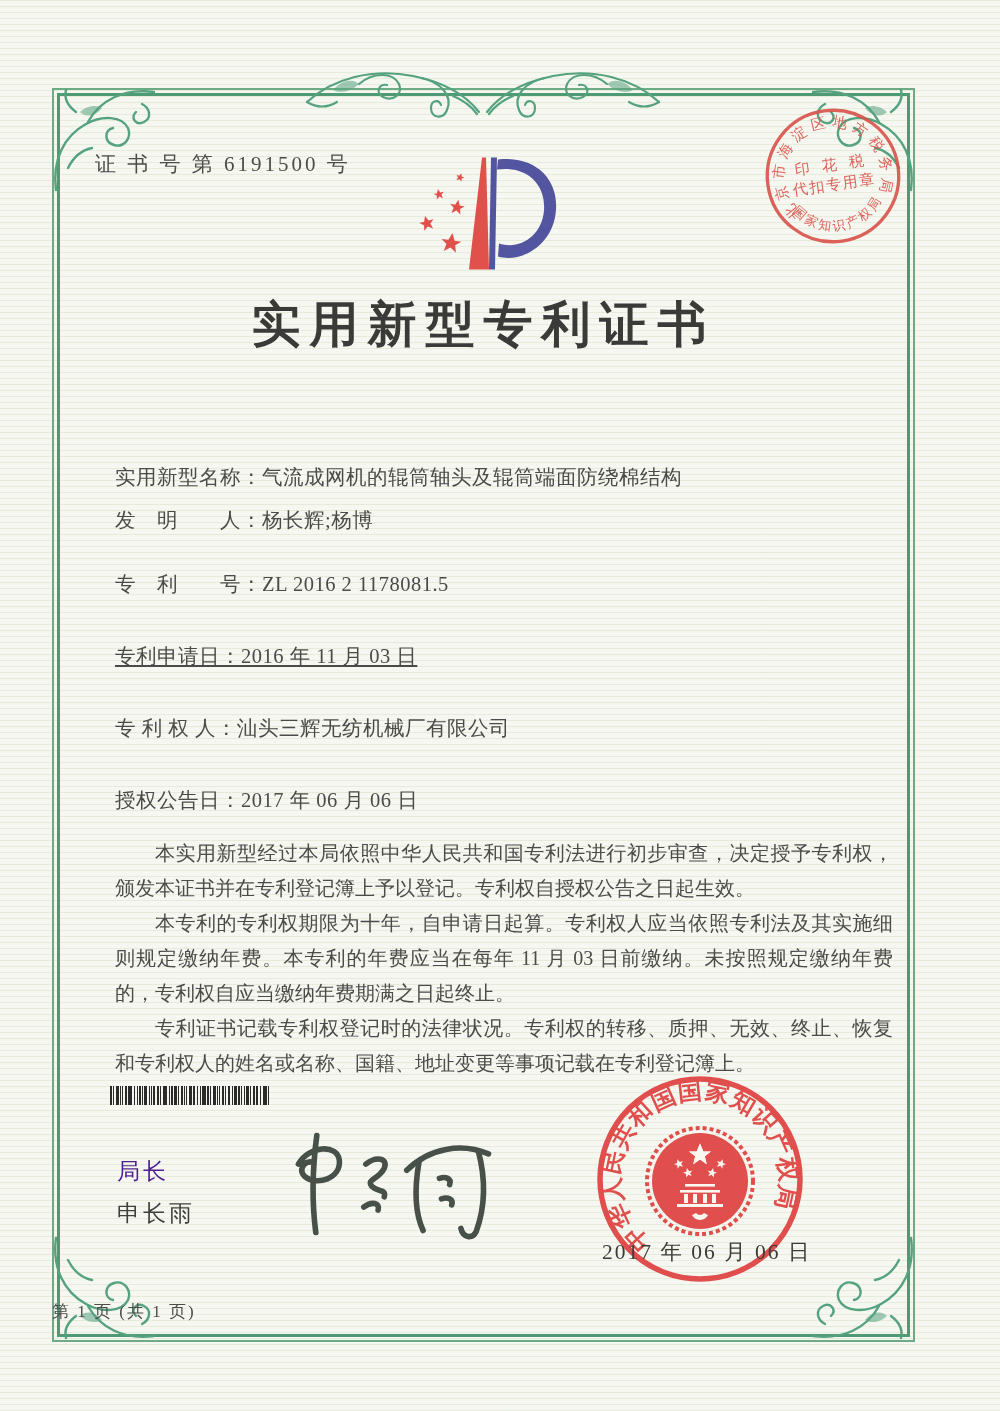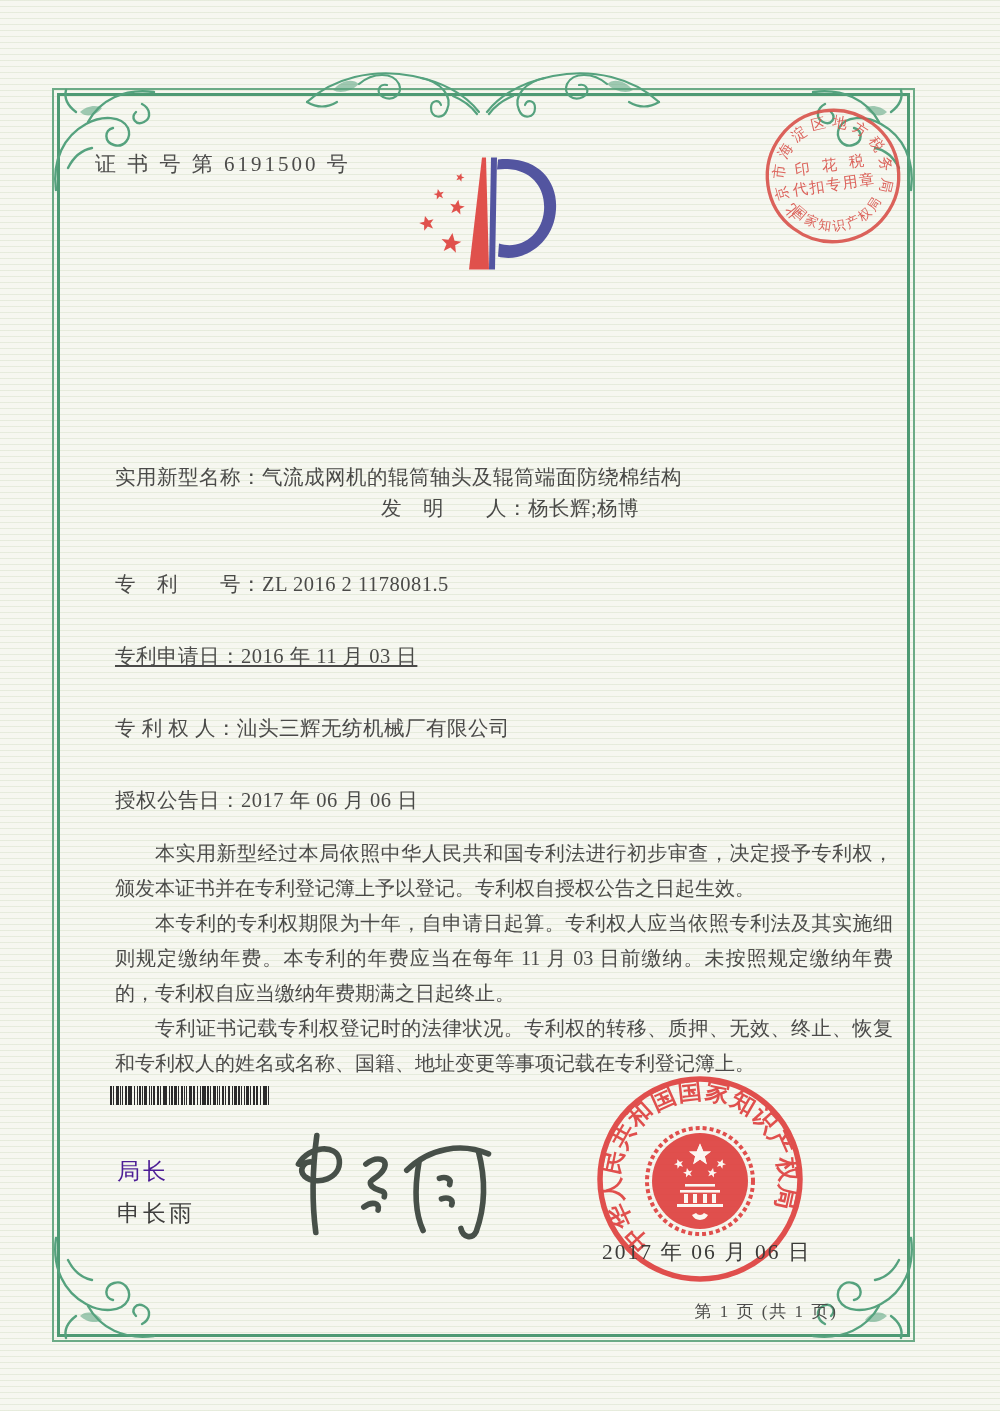--- a/index.html
+++ b/index.html
@@ -14,31 +14,31 @@
   .page{position:absolute;inset:0;}
   .frame{position:absolute;left:52px;top:88px;width:859px;height:1250px;border:2px solid #6cab86;}
   .frame::after{content:"";position:absolute;inset:3px;border:3px solid #4e9a74;}
   .ornaments{position:absolute;left:0;top:0;width:1000px;height:1411px;pointer-events:none;}
   .cert-no{position:absolute;left:95px;top:150px;font-size:21px;letter-spacing:3px;color:#4c4c4a;}
   .logo{position:absolute;left:408px;top:150px;width:150px;height:128px;}
   .tax-stamp{position:absolute;left:760px;top:103px;width:146px;height:146px;transform:rotate(-8deg);opacity:.9;}
   .main-title{position:absolute;left:52px;top:292px;width:863px;text-align:center;
     font-size:49px;font-weight:600;letter-spacing:9px;color:#3a3a38;}
   .field{position:absolute;left:115px;width:790px;font-size:20.5px;letter-spacing:.5px;white-space:nowrap;}
-  .f0{top:424px;margin-top:39px;} .f1{top:494px;text-align:center;} .f2{top:570px;} .f3{top:642px;text-decoration:underline;} .f4{top:714px;} .f5{top:786px;}
+  .f0{top:424px;margin-top:39px;} .f1{top:506px;} .f2{top:570px;} .f3{top:642px;text-decoration:underline;} .f4{top:714px;} .f5{top:786px;}
   .paras{position:absolute;left:115px;top:836px;width:778px;}
   .paras p{margin:0;font-size:20px;line-height:35px;text-indent:2em;text-align:justify;color:#4b4b49;}
   .barcode{position:absolute;left:110px;top:1086px;height:19px;display:flex;align-items:stretch;}
   .barcode span{display:block;height:100%;background:#2b2b2b;}
   .sig-title{position:absolute;left:117px;top:1156px;font-size:23px;letter-spacing:3px;color:#4c1d95;}
   .sig-name{position:absolute;left:117px;top:1198px;font-size:23px;letter-spacing:3px;color:#3f3f3d;}
   .sig-script{position:absolute;left:278px;top:1124px;width:235px;height:120px;}
   .office-seal{position:absolute;left:593px;top:1072px;width:214px;height:214px;opacity:.93;}
   .grant-date{position:absolute;left:602px;top:1237px;font-size:21.5px;letter-spacing:2px;color:#3b3b39;z-index:5;}
-  .page-footer{position:absolute;left:52px;top:1300px;width:786px;text-align:right;font-size:17px;letter-spacing:2px;color:#4c4c4a;}
+  .page-footer{position:absolute;left:52px;top:1300px;width:786px;text-align:left;font-size:17px;letter-spacing:2px;color:#4c4c4a;}
   svg text{font-family:"Liberation Serif","DejaVu Serif",serif;}
 </style>
 </head>
 <body>
 
 <div class="page">
 
   <div class="frame"></div>
 
   <svg class="ornaments" viewBox="0 0 1000 1411">
@@ -106,20 +106,21 @@
     <text fill="#d9524b" font-size="14" letter-spacing="5">
       <textPath href="#taxTop" startOffset="2">北京市海淀区地方税务局</textPath>
     </text>
     <text fill="#d9524b" font-size="12.5" letter-spacing="2.2">
       <textPath href="#taxBottom" startOffset="3">国家知识产权局</textPath>
     </text>
     <text x="70" y="64" text-anchor="middle" fill="#d9524b" font-size="14.5" letter-spacing="4">印 花 税</text>
     <text x="70" y="83" text-anchor="middle" fill="#d9524b" font-size="14.5" letter-spacing="1.5">代扣专用章</text>
   </svg>
 
+  <div class="main-title">实用新型专利证书</div>
 
   <div class="field f0"><span>实用新型名称：</span><span>气流成网机的辊筒轴头及辊筒端面防绕棉结构</span></div>
   <div class="field f1"><span>发　明　　人：</span><span>杨长辉;杨博</span></div>
   <div class="field f2"><span>专　利　　号：</span><span>ZL 2016 2 1178081.5</span></div>
   <div class="field f3"><span>专利申请日：</span><span>2016 年 11 月 03 日</span></div>
   <div class="field f4"><span>专 利 权 人：</span><span>汕头三辉无纺机械厂有限公司</span></div>
   <div class="field f5"><span>授权公告日：</span><span>2017 年 06 月 06 日</span></div>
 
   <div class="paras">
     <p>本实用新型经过本局依照中华人民共和国专利法进行初步审查，决定授予专利权，颁发本证书并在专利登记簿上予以登记。专利权自授权公告之日起生效。</p>

